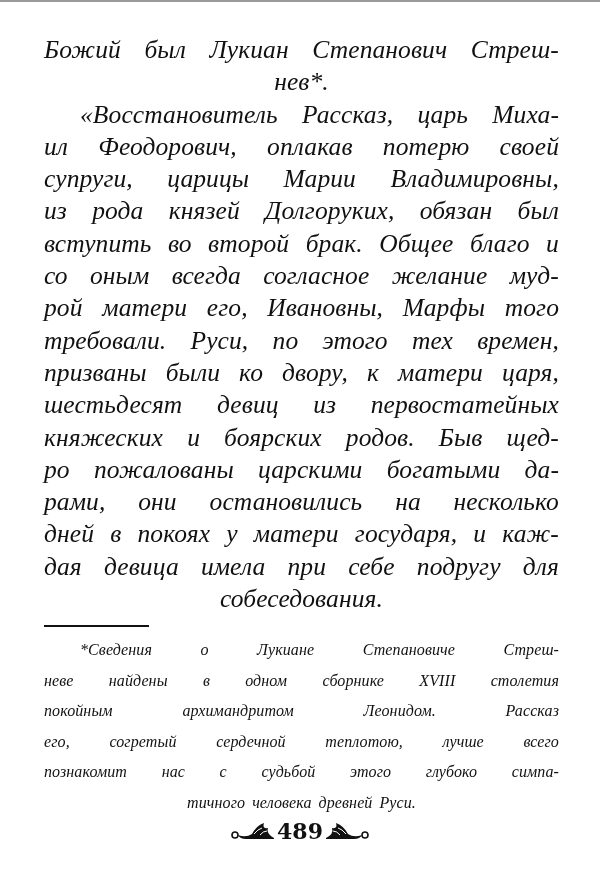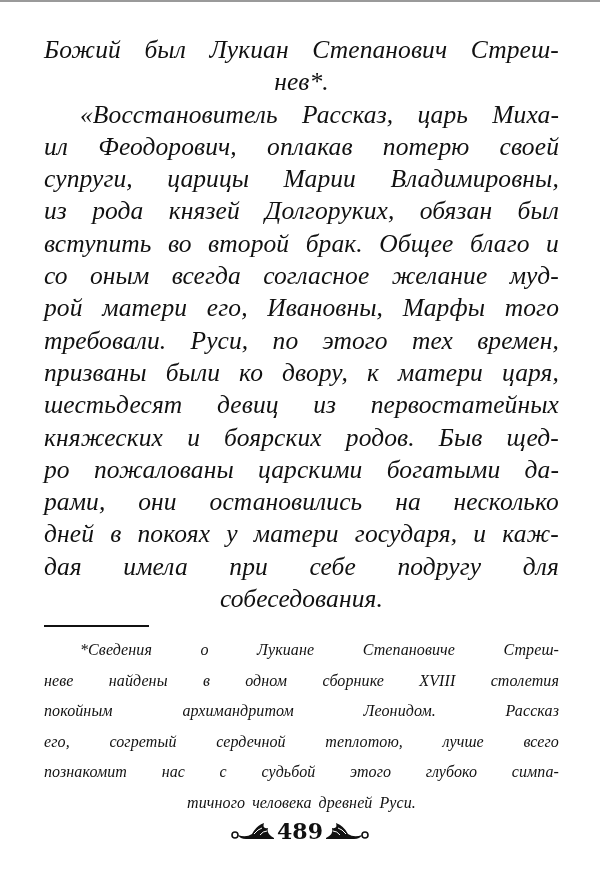--- a/index.html
+++ b/index.html
@@ -149,20 +149,21 @@
         <span>в</span>
         <span>покоях</span>
         <span>у</span>
         <span>матери</span>
         <span>государя,</span>
         <span>и</span>
         <span>каж-</span>
       </div>
       <div class="line">
         <span>дая</span>
+        <span>девица</span>
         <span>имела</span>
         <span>при</span>
         <span>себе</span>
         <span>подругу</span>
         <span>для</span>
       </div>
       <div class="line last">
         <span>собеседования.</span>
       </div>
     </div>

